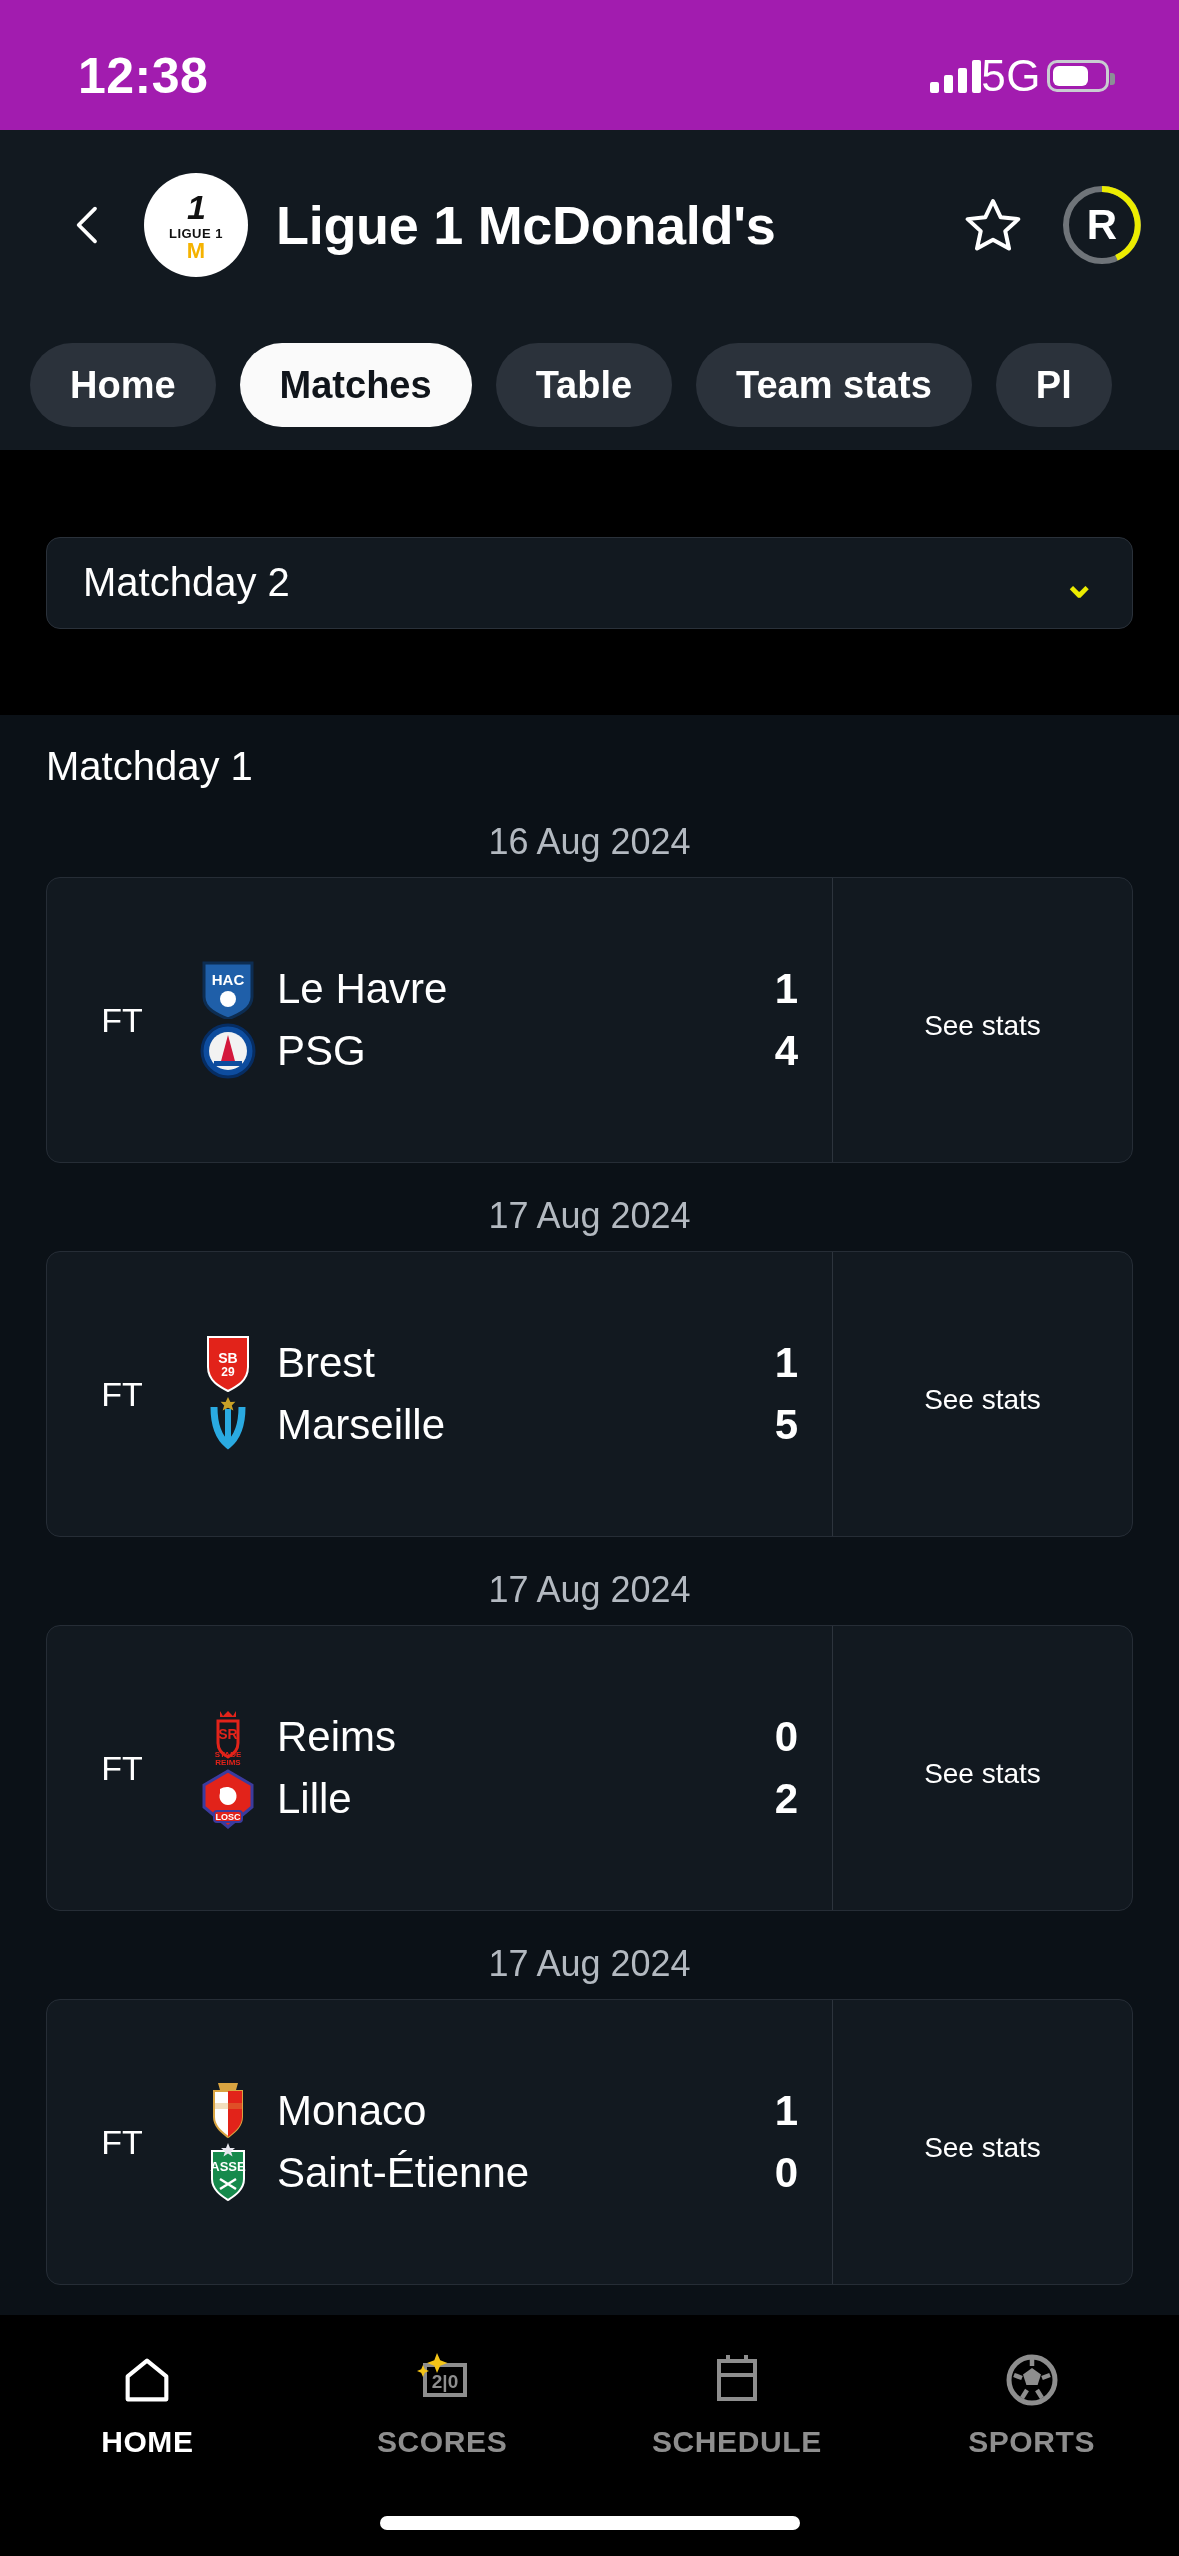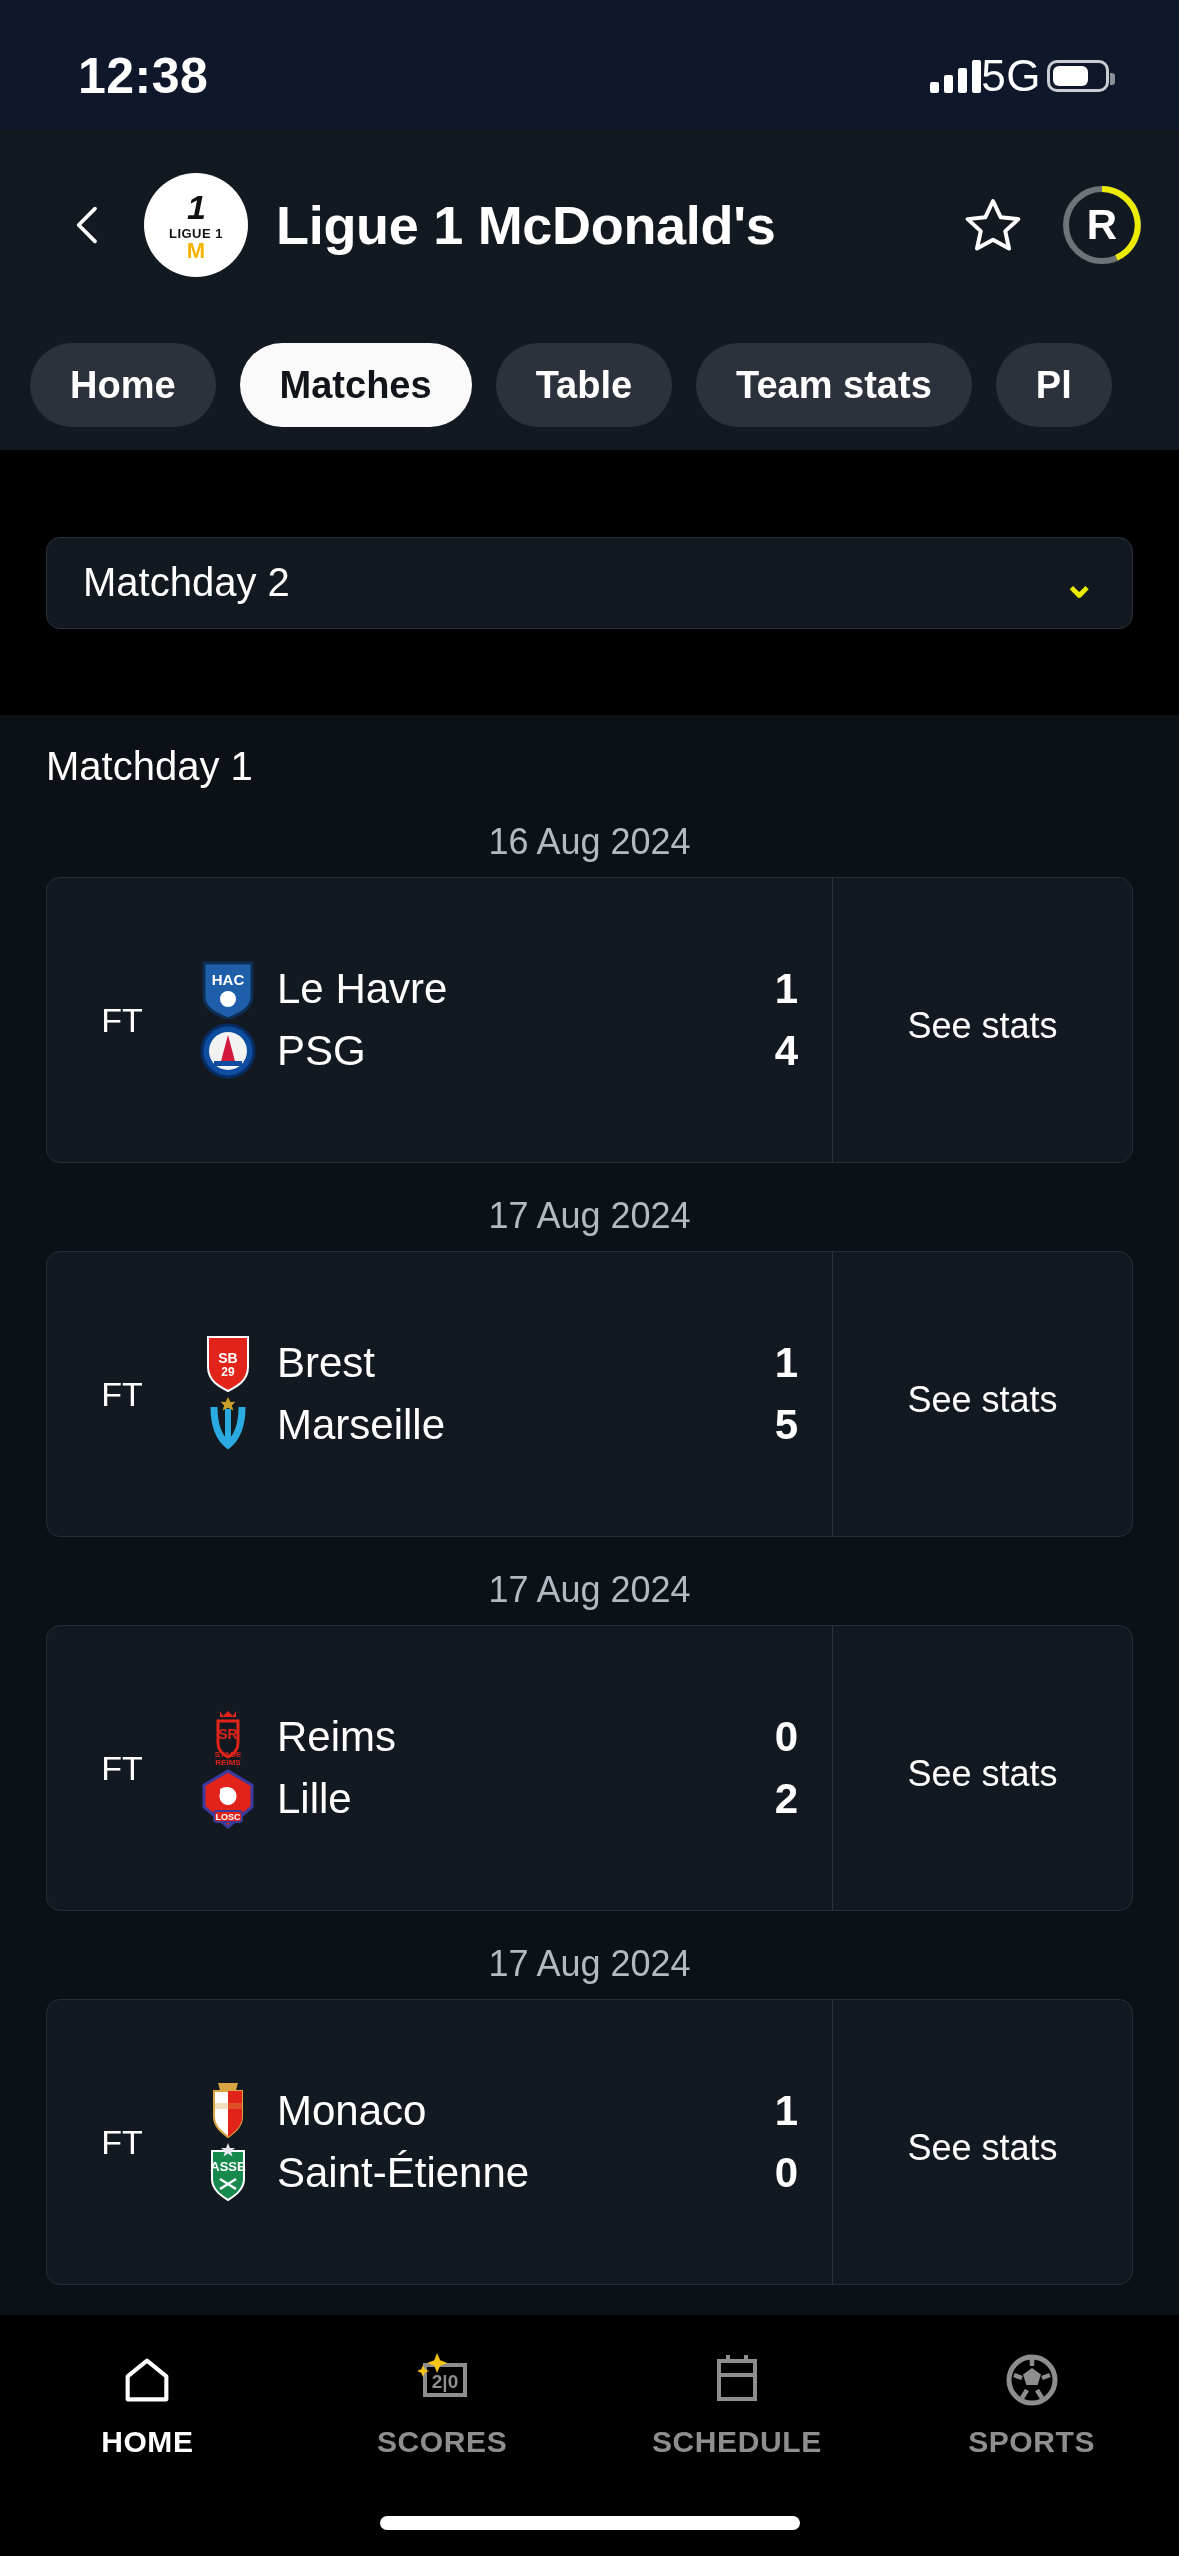--- a/index.html
+++ b/index.html
@@ -7,21 +7,21 @@
     width: 1179px; height: 2556px;
     background: #000000;
     font-family: "Liberation Sans", sans-serif;
     overflow: hidden;
   }
   .phone { position: relative; width: 1179px; height: 2556px; background: #000; }
 
   
   .statusbar {
     position: absolute; top: 0; left: 0; width: 1179px; height: 130px;
-    background: #0f172a;
+    background: #a21caf;
     display: flex; align-items: center; justify-content: space-between;
     padding: 22px 70px 0 78px;
   }
   .clock { color: #fff; font-size: 50px; font-weight: 600; letter-spacing: .5px; }
   .status-right { display: flex; align-items: center; }
   .signal { display: flex; align-items: flex-end; gap: 5px; height: 34px; }
   .signal i { display: block; width: 9px; background: #fff; border-radius: 2px; }
   .signal i:nth-child(1){ height: 11px; }
   .signal i:nth-child(2){ height: 18px; }
   .signal i:nth-child(3){ height: 25px; }
@@ -100,21 +100,21 @@
   .status-col span { color: #ffffff; font-size: 34px; }
   .teams-col { flex: 1 1 auto; display: flex; flex-direction: column; justify-content: center; padding-right: 34px; }
   .team-row { display: flex; align-items: center; }
   .crest { width: 62px; height: 62px; flex: 0 0 auto; display: flex; align-items: center; justify-content: center; }
   .team-name { color: #ffffff; font-size: 42px; margin-left: 18px; flex: 1 1 auto; white-space: nowrap; }
   .team-score { color: #ffffff; font-size: 42px; font-weight: 700; text-align: right; min-width: 40px; }
   .stats-col {
     width: 300px; border-left: 1px solid #2d343d; display: flex;
     align-items: center; justify-content: center;
   }
-  .stats-col span { color: #ffffff; font-size: 36px; margin-top: 11px; }
+  .stats-col span { color: #ffffff; font-size: 28px; margin-top: 11px; }
 
   
   .bottomnav {
     position: absolute; bottom: 0; left: 0; width: 1179px; height: 241px;
     background: #000000; display: flex; align-items: flex-start; padding-top: 34px;
   }
   .navitem { flex: 1 1 0; display: flex; flex-direction: column; align-items: center; gap: 14px; }
   .navicon { height: 62px; display: flex; align-items: center; justify-content: center; }
   .navlabel { font-size: 30px; font-weight: 700; letter-spacing: .6px; color: #8e8e8e; }
   .navitem.active .navlabel { color: #ffffff; }

